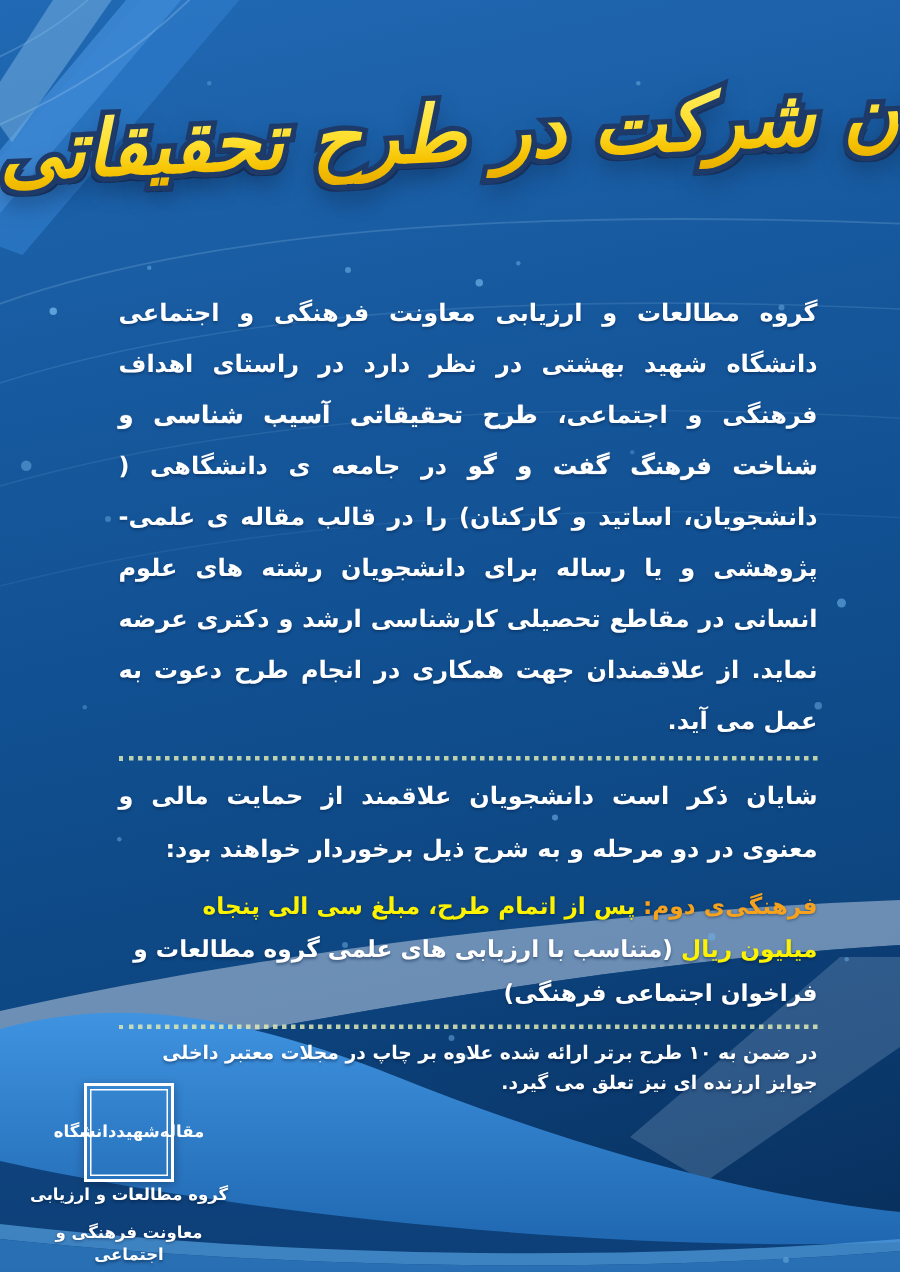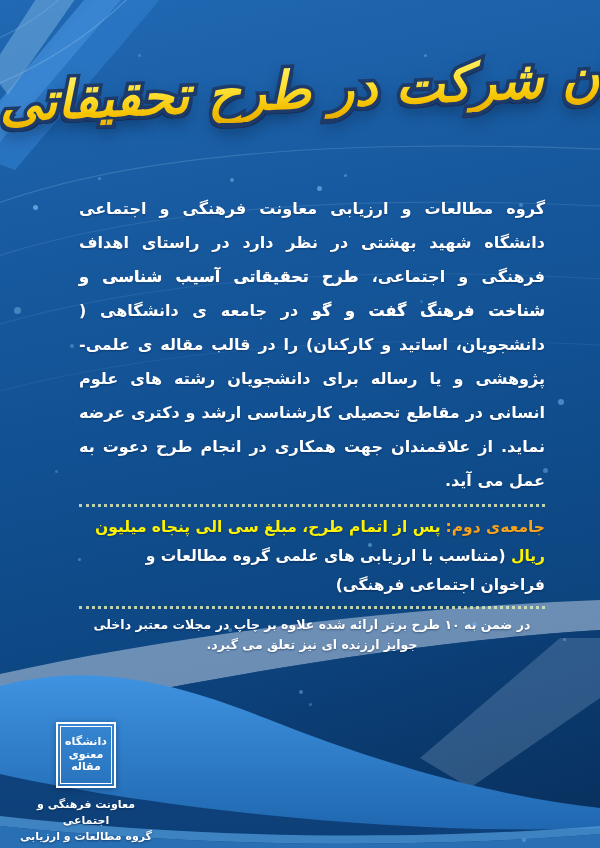--- a/index.html
+++ b/index.html
@@ -46,29 +46,28 @@
   .dotted-sep{border-top:3px dotted #dce9b4; opacity:.85; margin:6px 0 6px;}
   .support{line-height:35px; margin:2px 0 7px;}
   .stage{margin:0 0 4px; font-size:15.5px; font-weight:bold; line-height:29px;
          text-shadow:0 1px 2px rgba(2,25,60,.45);}
   .stage-label{color:#f7a21c; margin-left:5px;}
   .stage-value{color:#fdf300;}
   .stage-suffix{color:#ffffff;}
   .footer-note{
     margin:5px 0 0; font-size:12.5px; font-weight:bold; line-height:20px;
     text-shadow:0 1px 2px rgba(2,25,60,.45);
-    text-align:center;
   }
 
   
   .logo{position:absolute; left:18px; top:722px; width:136px; text-align:center; color:#fff;}
   .seal{width:52px; height:58px; margin:0 auto; border:2px solid #fff; padding:2px;
         box-shadow:0 1px 6px rgba(1,12,35,.35);}
   .seal-inner{border:1.3px solid #fff; height:100%; box-sizing:border-box;
-        display:flex; flex-direction:column; align-items:center; justify-content:center;
+        display:flex; flex-direction:row; align-items:center; justify-content:center;
         font-size:11px; font-weight:bold; line-height:12.5px;}
   .logo-caption{margin:9px 0 0; font-size:11px; font-weight:bold; line-height:15.5px;
         text-shadow:0 1px 2px rgba(2,25,60,.5);}
   .logo-caption.l2{margin-top:1px;}
 </style>
 </head>
 <body>
 
 <div class="poster">
 
@@ -131,34 +130,35 @@
     <span class="title-outline" aria-hidden="true">فراخوان شرکت در طرح تحقیقاتی</span>
     <span class="title-fill">فراخوان شرکت در طرح تحقیقاتی</span>
   </div>
 
   <div class="content">
 
     <p class="intro"><span>گروه مطالعات و ارزیابی معاونت فرهنگی و اجتماعی دانشگاه شهید بهشتی در نظر دارد در راستای اهداف فرهنگی و اجتماعی، </span><span class="xbold">طرح تحقیقاتی آسیب شناسی و شناخت فرهنگ گفت و گو</span><span> در جامعه ی دانشگاهی ( دانشجویان، اساتید و کارکنان) را در قالب مقاله ی علمی-پژوهشی و یا رساله برای دانشجویان رشته های علوم انسانی در مقاطع تحصیلی کارشناسی ارشد و دکتری عرضه نماید. از علاقمندان جهت همکاری در انجام طرح دعوت به عمل می آید.</span></p>
 
     <div class="dotted-sep"></div>
 
+    <p class="support">شایان ذکر است دانشجویان علاقمند از حمایت مالی و معنوی در دو مرحله و به شرح ذیل برخوردار خواهند بود:</p>
 
 
-    <p class="stage"><span class="stage-label">جامعه‌ی دوم:</span><span class="stage-value">پس از اتمام طرح، مبلغ سی الی پنجاه میلیون ریال</span><span class="stage-suffix"> (متناسب با ارزیابی های علمی گروه مطالعات و فراخوان اجتماعی فرهنگی)</span></p>
+    <p class="stage"><span class="stage-label">فرهنگی‌ی دوم:</span><span class="stage-value">پس از اتمام طرح، مبلغ سی الی پنجاه میلیون ریال</span><span class="stage-suffix"> (متناسب با ارزیابی های علمی گروه مطالعات و فراخوان اجتماعی فرهنگی)</span></p>
 
     <div class="dotted-sep"></div>
 
     <p class="footer-note">در ضمن به ۱۰ طرح برتر ارائه شده علاوه بر چاپ در مجلات معتبر داخلی جوایز ارزنده ای نیز تعلق می گیرد.</p>
   </div>
 
   <div class="logo">
     <div class="seal">
       <div class="seal-inner">
         <span>دانشگاه</span>
-        <span>معنوی</span>
+        <span>شهید</span>
         <span>مقاله</span>
       </div>
     </div>
+    <p class="logo-caption l2">گروه مطالعات و ارزیابی</p>
     <p class="logo-caption">معاونت فرهنگی و اجتماعی</p>
-    <p class="logo-caption l2">گروه مطالعات و ارزیابی</p>
   </div>
 
 </div>
 
 </body></html>

